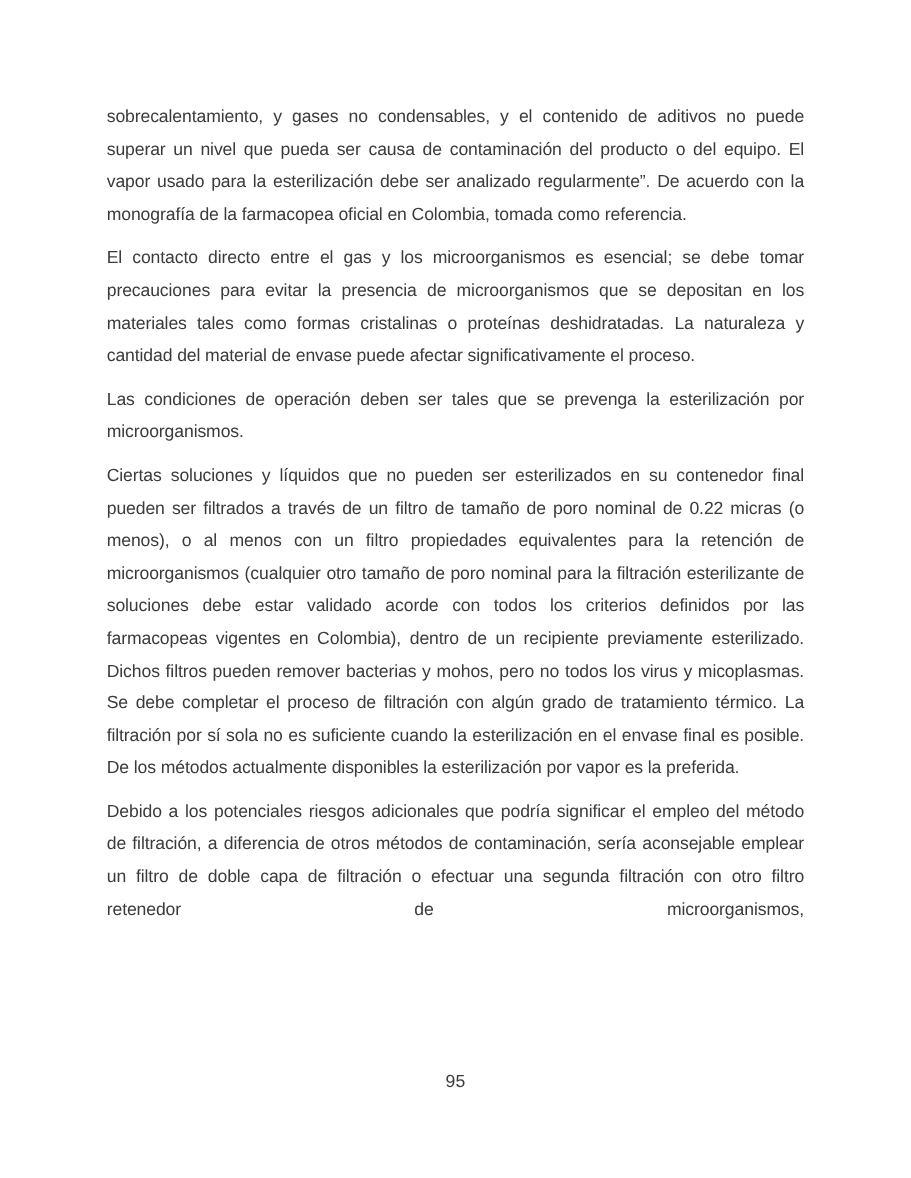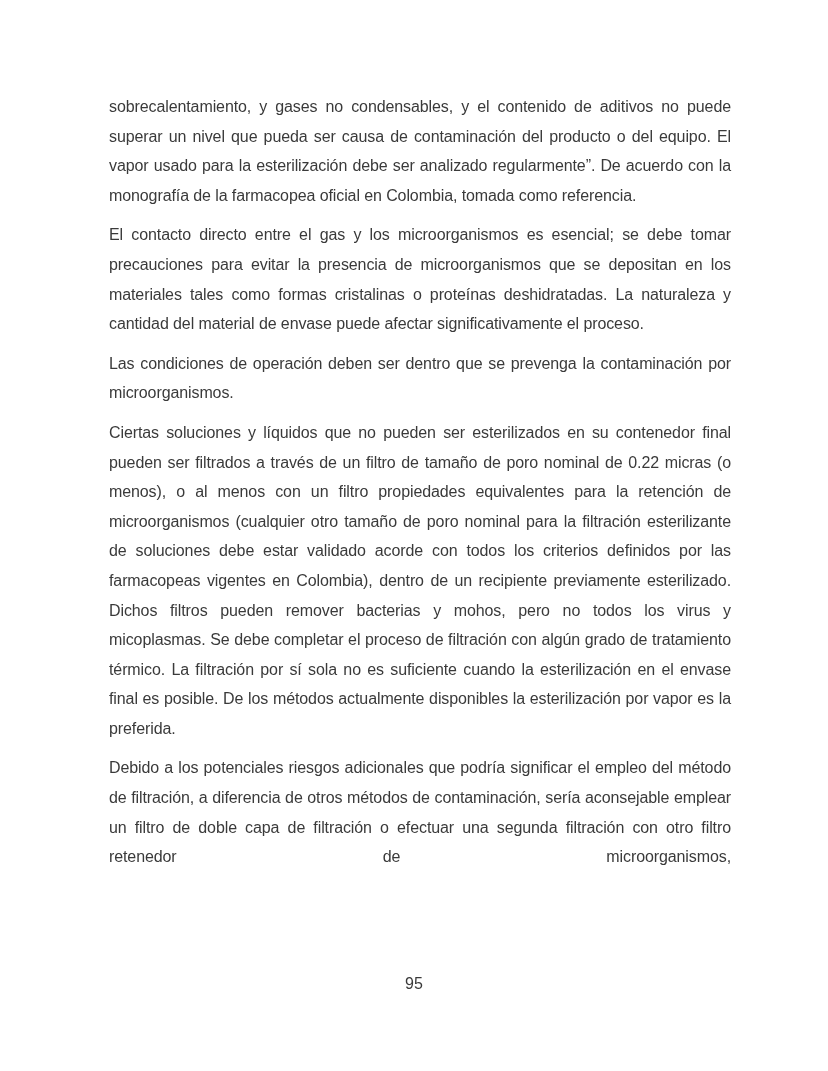--- a/index.html
+++ b/index.html
@@ -17,39 +17,39 @@
       position: absolute;
       left: 97px;
       top: 92px;
       width: 634px;
       font-family: "Liberation Sans", sans-serif;
       font-size: 16px;
       line-height: 29.6px;
       color: #3a3a3a;
     }
     .para {
-      margin: 0 0 10px 12px;
+      margin: 0 0 10px 0;
       text-align: justify;
       letter-spacing: -0.1px;
     }
     .page-number {
       position: absolute;
       left: 0;
       width: 828px;
       top: 975px;
       text-align: center;
       font-family: "Liberation Sans", sans-serif;
       font-size: 16px;
       color: #3a3a3a;
     }
   </style>
 </head>
 <body>
 
 <div class="page">
   <p class="para">sobrecalentamiento, y gases no condensables, y el contenido de aditivos no puede superar un nivel que pueda ser causa de contaminación del producto o del equipo. El vapor usado para la esterilización debe ser analizado regularmente”. De acuerdo con la monografía de la farmacopea oficial en Colombia, tomada como referencia.</p>
   <p class="para">El contacto directo entre el gas y los microorganismos es esencial; se debe tomar precauciones para evitar la presencia de microorganismos que se depositan en los materiales tales como formas cristalinas o proteínas deshidratadas. La naturaleza y cantidad del material de envase puede afectar significativamente el proceso.</p>
-  <p class="para">Las condiciones de operación deben ser dentro que se prevenga la contaminación por microorganismos.</p>
+  <p class="para">Las condiciones de operación deben ser tales que se prevenga la esterilización por microorganismos.</p>
   <p class="para">Ciertas soluciones y líquidos que no pueden ser esterilizados en su contenedor final pueden ser filtrados a través de un filtro de tamaño de poro nominal de 0.22 micras (o menos), o al menos con un filtro propiedades equivalentes para la retención de microorganismos (cualquier otro tamaño de poro nominal para la filtración esterilizante de soluciones debe estar validado acorde con todos los criterios definidos por las farmacopeas vigentes en Colombia), dentro de un recipiente previamente esterilizado. Dichos filtros pueden remover bacterias y mohos, pero no todos los virus y micoplasmas. Se debe completar el proceso de filtración con algún grado de tratamiento térmico. La filtración por sí sola no es suficiente cuando la esterilización en el envase final es posible. De los métodos actualmente disponibles la esterilización por vapor es la preferida.</p>
   <p class="para" style="text-align-last: justify;">Debido a los potenciales riesgos adicionales que podría significar el empleo del método de filtración, a diferencia de otros métodos de contaminación, sería aconsejable emplear un filtro de doble capa de filtración o efectuar una segunda filtración con otro filtro retenedor de microorganismos,</p>
 </div>
 
 <div class="page-number">95</div>
 
 </body></html>

